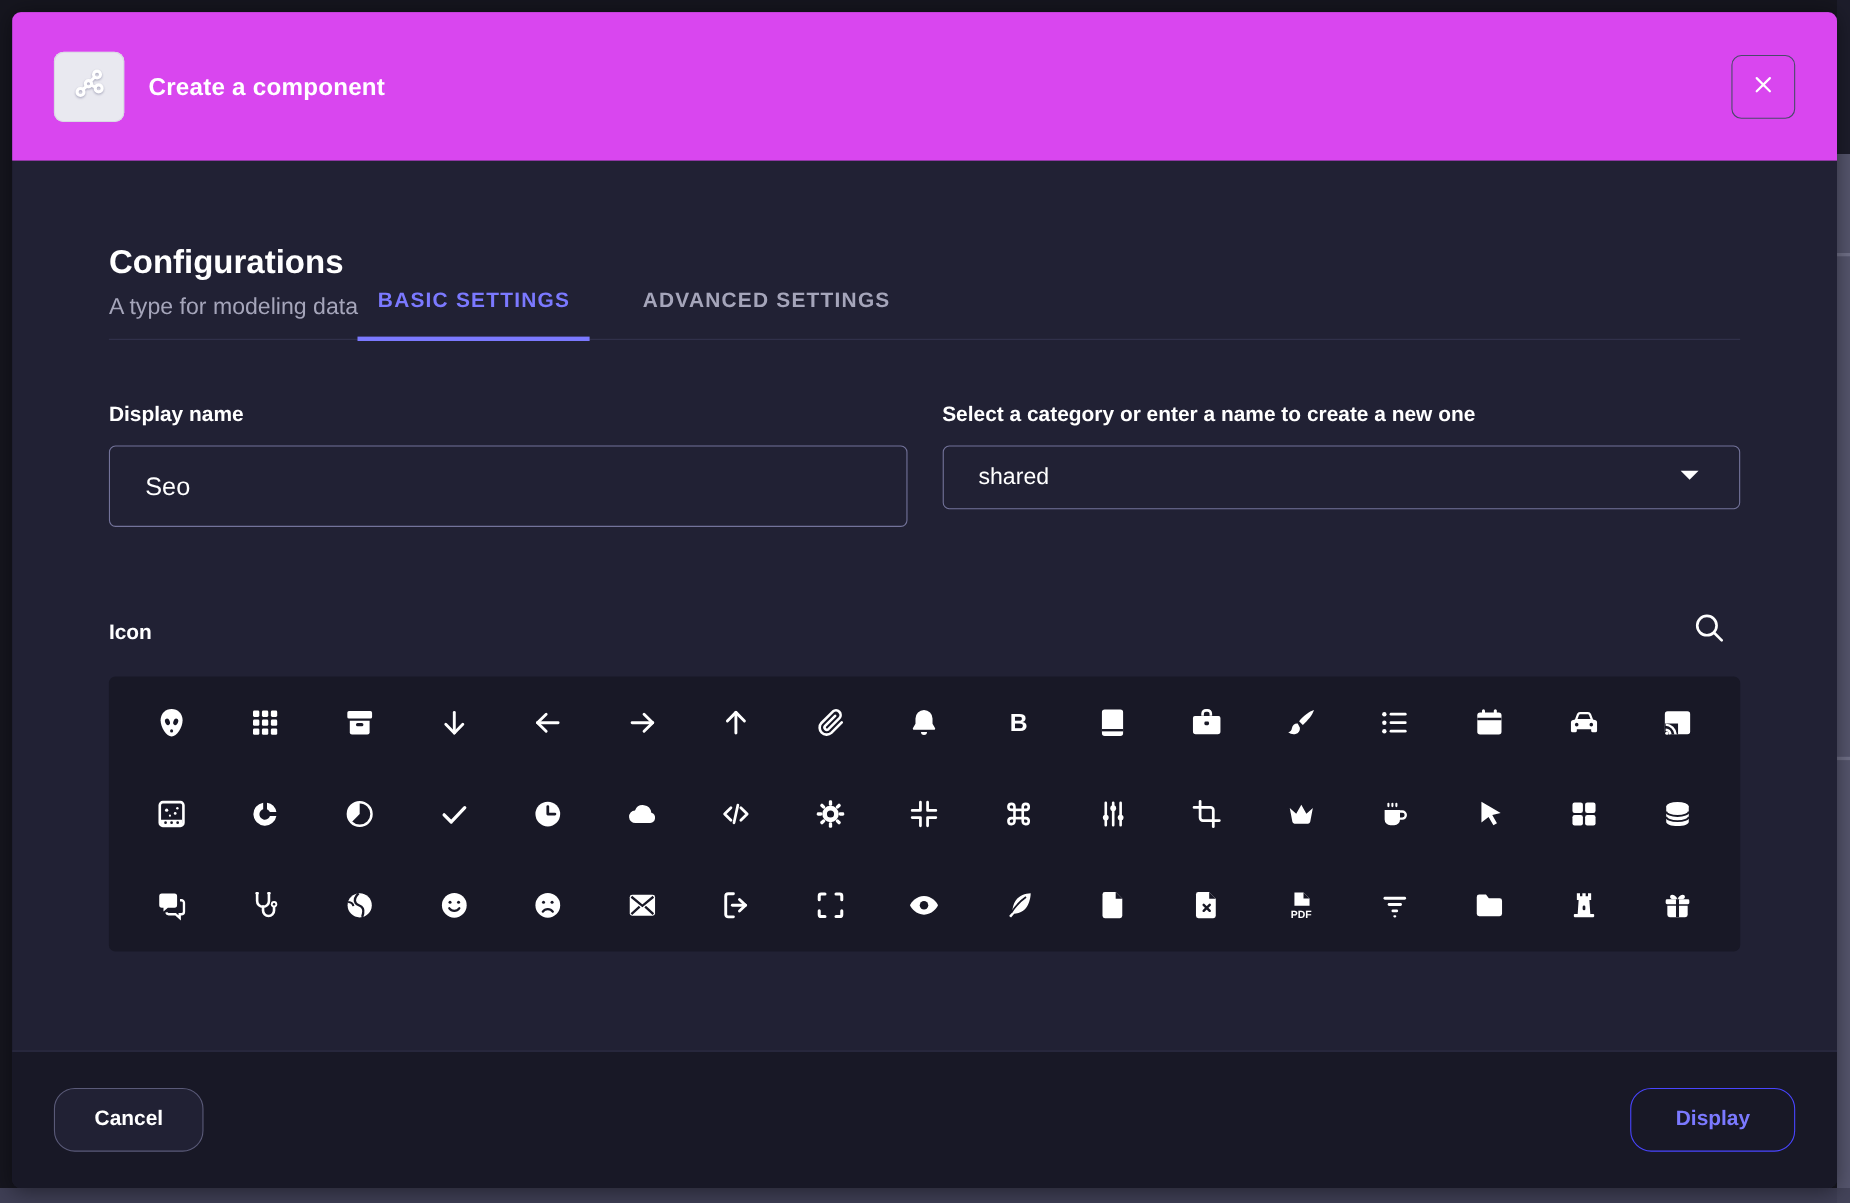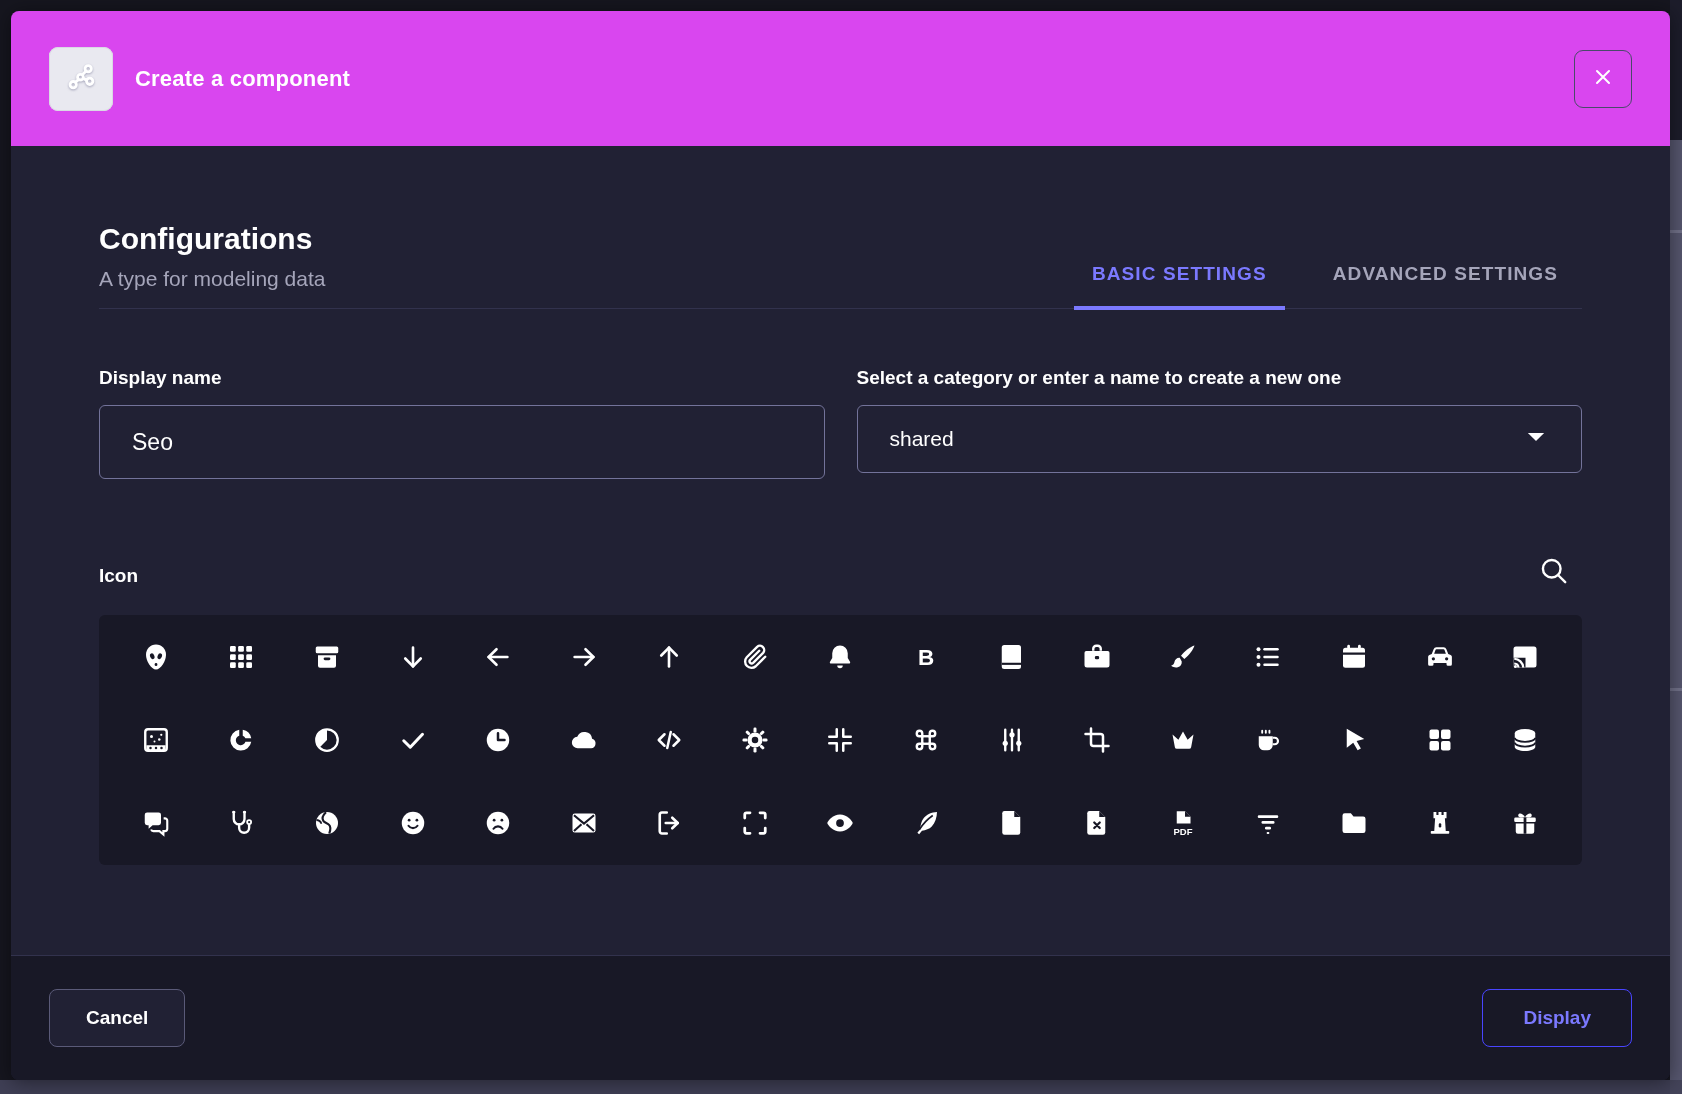--- a/index.html
+++ b/index.html
@@ -22,54 +22,54 @@
   .modal-header { height:135px; flex:0 0 135px; background:#d946ef; display:flex; align-items:center; padding:0 38px; }
   .component-tile { width:64px; height:64px; border-radius:9px; background:#e9e9f0; display:flex; align-items:center; justify-content:center;
                     box-shadow:inset 0 0 0 1px #d9d9e3; }
   .component-tile svg { filter: drop-shadow(0 1px 1px rgba(120,120,150,.6)); }
   .modal-title { margin-left:22px; color:#ffffff; font-size:22px; font-weight:700; letter-spacing:.2px; }
   .close-btn { margin-left:auto; width:58px; height:58px; border:1px solid #4a4a6a; border-radius:9px; background:transparent;
                display:flex; align-items:center; justify-content:center; cursor:pointer; }
 
   
   .modal-body { flex:1 1 auto; padding:0 88px; }
-  .section-row { display:flex; align-items:flex-end; justify-content:space-between;
+  .section-row { display:flex; align-items:flex-end; 
                  margin-top:76px; border-bottom:1px solid #32324d; padding-bottom:0; }
   .section-head { padding-bottom:14px; }
   .section-title { color:#ffffff; font-size:30px; font-weight:700; line-height:34px; }
   .section-subtitle { color:#a5a5ba; font-size:21px; line-height:30px; margin-top:8px; }
   .tabs { display:flex; gap:30px; margin-right:6px; }
   .tab { font-size:19px; font-weight:600; letter-spacing:1.1px; padding:0 18px 21px 18px; cursor:pointer;
          color:#a5a5ba; border-bottom:4px solid transparent; margin-bottom:-2px; }
   .tab.active { color:#7b79ff; border-bottom-color:#7b79ff; }
 
   
   .fields-row { display:flex; gap:32px; margin-top:58px; }
   .field { flex:1 1 0; }
   .field-label { color:#ffffff; font-size:19px; font-weight:700; margin-bottom:16px; }
   .text-input { width:100%; height:74px; background:transparent; border:1px solid #73739a; border-radius:6px;
                 color:#ffffff; font-size:23px; font-family:"Liberation Sans",sans-serif; padding:0 32px; outline:none; }
-  .select-box { width:100%; height:68px; border:1px solid #73739a; border-radius:6px; display:flex; align-items:center;
+  .select-box { width:100%; height:58px; border:1px solid #73739a; border-radius:6px; display:flex; align-items:center;
                 padding:0 32px; cursor:pointer;gap:35px; }
   .select-value { color:#ffffff; font-size:21px; flex:1 1 auto; }
   .select-caret { flex:0 0 auto; }
 
   
   .icon-row { display:flex; align-items:flex-end; justify-content:space-between; margin-top:76px; }
   .icon-label { color:#ffffff; font-size:19px; font-weight:700; }
   .search-btn { background:transparent; border:none; cursor:pointer; margin-right:12px; height:32px; }
   .icon-grid { margin-top:28px; height:250px; background:#181826; border-radius:6px;
                display:grid; grid-template-columns:repeat(17, 1fr); grid-template-rows:repeat(3, 1fr);
                justify-items:center; align-items:center; padding:0 14px; }
   .icon-cell { width:44px; height:44px; display:flex; align-items:center; justify-content:center; cursor:pointer; border-radius:4px; }
 
   
   .modal-footer { flex:0 0 125px; height:125px; background:#181826; border-top:1px solid #32324d;
                   display:flex; align-items:center; justify-content:space-between; padding:0 38px; }
-  .btn { height:58px; border-radius:8px; font-size:19px; font-weight:700; font-family:"Liberation Sans",sans-serif; cursor:pointer; }
+  .btn { height:58px; border-radius:19px; font-size:19px; font-weight:700; font-family:"Liberation Sans",sans-serif; cursor:pointer; }
   .btn-cancel { padding:0 36px; background:#212134; border:1px solid #5a5a78; color:#ffffff; }
   .btn-continue { padding:0 40px; background:transparent; border:1px solid #4945ff; color:#7b79ff; }
 </style>
 </head>
 <body>
 
 <div class="bottom-strip"></div>
 <div class="right-strip">
   <div class="seg-dark"></div>
   <div class="seg-line1"></div>

